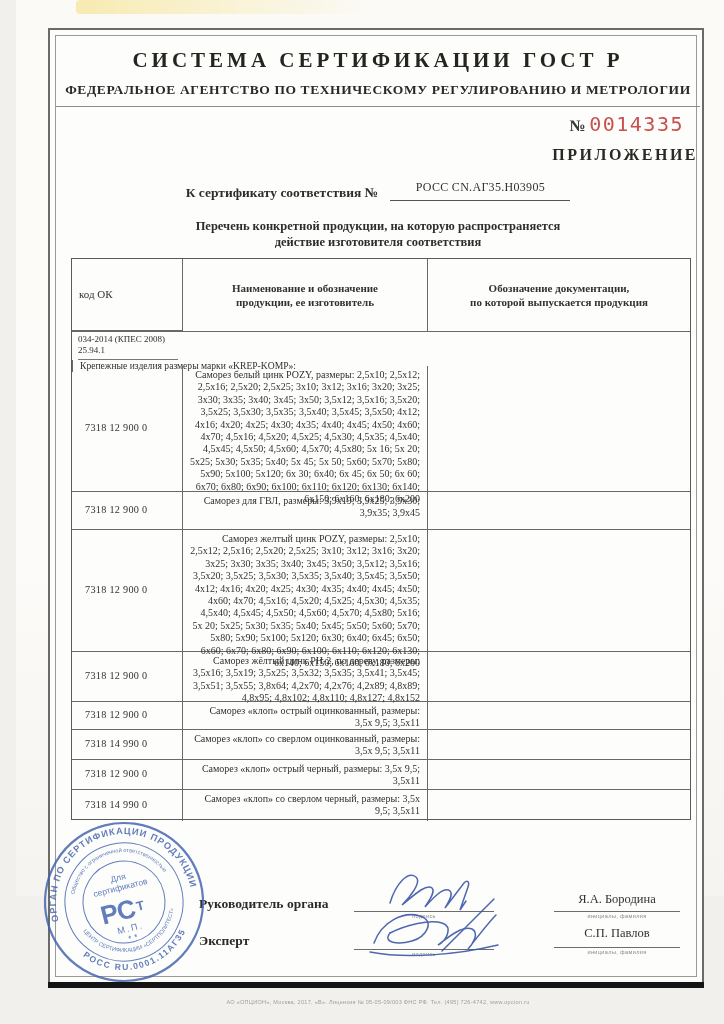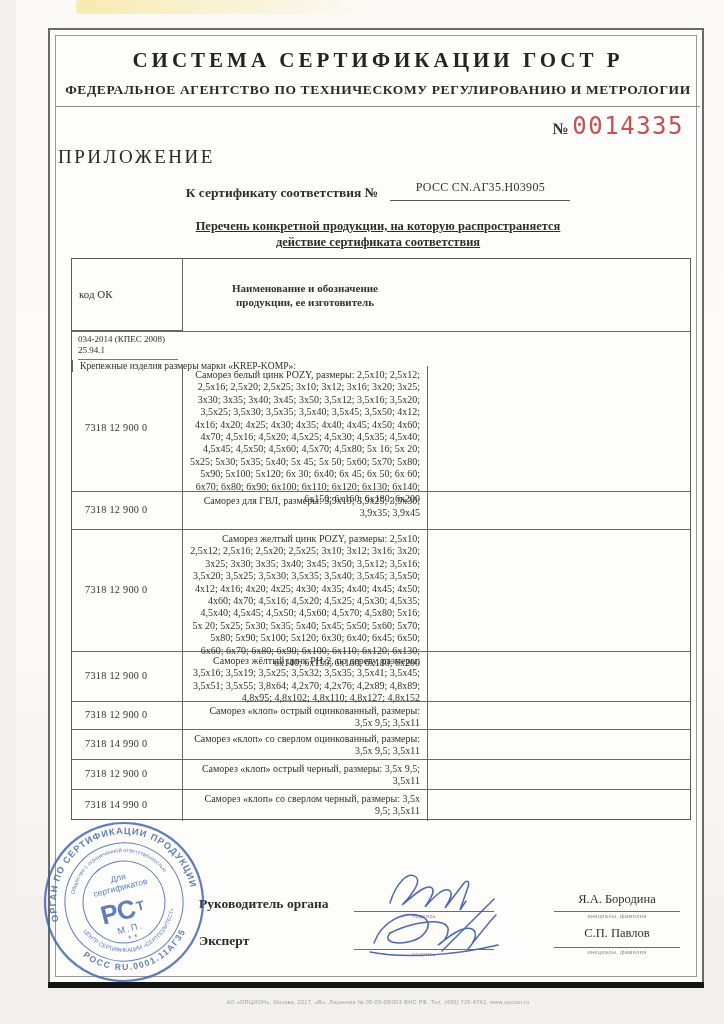--- a/index.html
+++ b/index.html
@@ -37,42 +37,42 @@
   }
   .header-rule{
     position:absolute;left:40px;top:106px;width:644px;height:0;
     border-top:1.5px solid #8b8b87;
   }
   .doc-number{
     position:absolute;right:56px;top:112px;font-size:16px;font-weight:bold;color:#3a3a38;
   }
   .doc-number .num{
     font-family:"DejaVu Sans Mono", monospace;
-    font-size:24px;font-weight:normal;letter-spacing:1.5px;
+    font-size:20px;font-weight:normal;letter-spacing:1.5px;
   }
   .app-title{
-    position:absolute;left:42px;top:146px;width:640px;text-align:left;
-    font-size:19px;font-weight:normal;letter-spacing:2.5px;color:#2b2926;
+    position:absolute;left:42px;top:146px;width:640px;text-align:right;
+    font-size:16px;font-weight:bold;letter-spacing:2.5px;color:#2b2926;
   }
   .cert-line{
     position:absolute;left:42px;top:178px;width:640px;
     display:flex;justify-content:center;align-items:flex-end;gap:12px;
   }
   .cert-line .lbl{font-size:13.5px;font-weight:600;color:#2f2d2a;}
   .cert-line .val-wrap{
     display:inline-block;width:180px;border-bottom:1px solid #55534f;
     text-align:center;position:relative;height:22px;
   }
   .cert-line .val{
     position:absolute;left:0;right:0;bottom:5px;
     font-size:12px;color:#33312e;letter-spacing:0.3px;
   }
   .subtitle{
     position:absolute;left:42px;top:218px;width:640px;text-align:center;
-    font-size:12.5px;font-weight:bold;color:#2f2d2a;line-height:16px;text-decoration:underline;
+    font-size:12.5px;font-weight:bold;color:#2f2d2a;line-height:16px;
   }
   
   .ptable{
     position:absolute;left:55px;top:258px;width:620px;height:562px;
     border:1.2px solid #5c5a56;box-sizing:border-box;
     font-size:10px;line-height:12.4px;color:#31302d;
   }
   .trow{display:flex;width:100%;box-sizing:border-box;border-top:1px solid #6b6966;}
   .trow:first-child{border-top:none;}
   .c1{width:110px;box-sizing:border-box;flex:none;}
@@ -145,30 +145,32 @@
 
   <div class="cert-line">
     <span class="lbl">К сертификату соответствия №</span>
     <span class="val-wrap">
       <span class="val">РОСС CN.АГ35.Н03905</span>
     </span>
   </div>
 
   <div class="subtitle">
     <div>Перечень конкретной продукции,  на которую распространяется</div>
-    <div>действие сертификата соответствия</div>
+    <div>действие изготовителя соответствия</div>
   </div>
 
   <div class="ptable">
     <div class="trow th">
       <div class="c1">
         <div class="half top">код ОК</div>
       </div>
       <div class="c2">Наименование и обозначение
 продукции, ее изготовитель</div>
+      <div class="c3">Обозначение документации,
+по которой выпускается продукция</div>
     </div>
 
     <div class="trow fr">
       <div class="c1">
         <div class="codebox">
           <div>034-2014 (КПЕС 2008)</div>
           <div>25.94.1</div>
         </div>
       </div>
       <div class="c2">Крепежные изделия размеры марки «KREP-KOMP»:</div>

